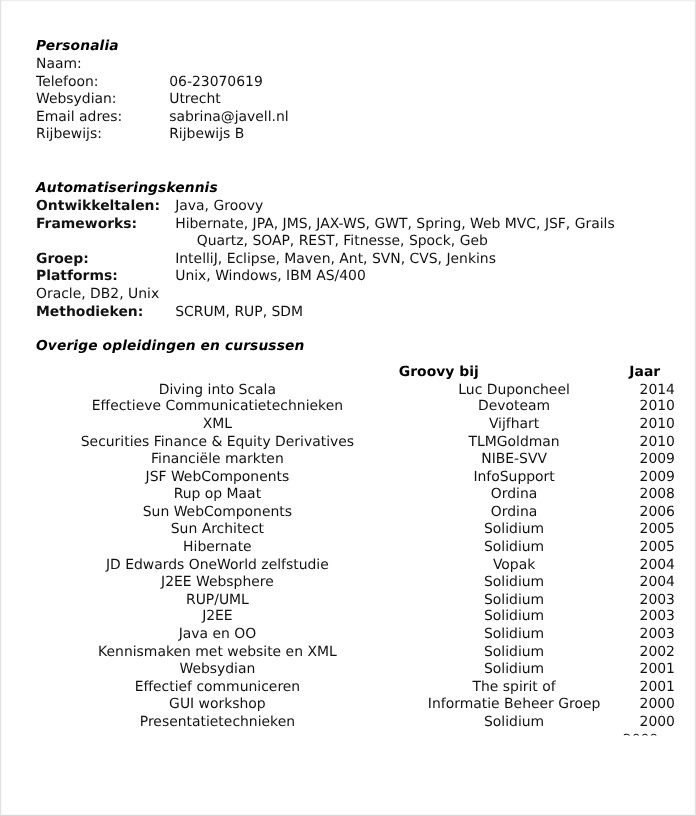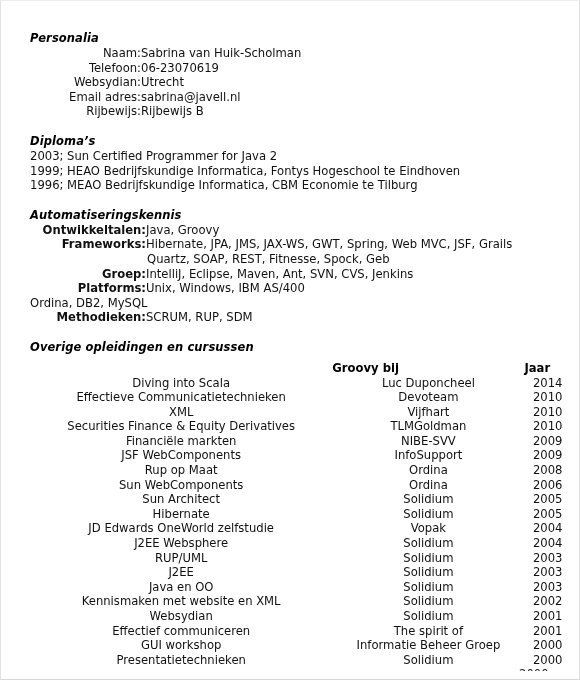--- a/index.html
+++ b/index.html
@@ -48,34 +48,33 @@
   
   .lv-row {
     display: flex;
     line-height: 14.6px;
     font-size: 11.6px;
   }
   .lv-label {
     width: 111px;
     flex: 0 0 111px;
     color: #111111;
-    text-align: right;
   }
   .lv-value {
     flex: 1 1 auto;
     color: #111111;
     white-space: nowrap;
   }
   .skills .lv-label {
     width: 116px;
     flex: 0 0 116px;
     font-weight: bold;
   }
   .lv-value.cont {
-    margin-left: 1px;
+    margin-left: 18px;
   }
 
   
   .plain-line {
     font-size: 11.6px;
     line-height: 14.6px;
     color: #111111;
     white-space: nowrap;
   }
 
@@ -129,21 +128,20 @@
 <body>
 
 <div class="page">
   <div class="content">
 
     <div class="section">
       <div class="section-heading">Personalia</div>
 
       <div class="lv-row">
         <div class="lv-label">Naam:</div>
-        <div class="lv-value">Sabrina van Huik-Scholman</div>
       </div>
       <div class="lv-row">
         <div class="lv-label">Telefoon:</div>
         <div class="lv-value">06-23070619</div>
       </div>
       <div class="lv-row">
         <div class="lv-label">Websydian:</div>
         <div class="lv-value">Utrecht</div>
       </div>
       <div class="lv-row">
@@ -151,26 +149,20 @@
         <div class="lv-value">sabrina@javell.nl</div>
       </div>
       <div class="lv-row">
         <div class="lv-label">Rijbewijs:</div>
         <div class="lv-value">Rijbewijs B</div>
       </div>
     </div>
 
     <div class="gap-section"></div>
 
-    <div class="section">
-      <div class="section-heading">Diploma’s</div>
-      <div class="plain-line">2003; Sun Certified Programmer for Java 2</div>
-      <div class="plain-line">1999; HEAO Bedrijfskundige Informatica, Fontys Hogeschool te Eindhoven</div>
-      <div class="plain-line">1996; MEAO Bedrijfskundige Informatica, CBM Economie te Tilburg</div>
-    </div>
 
     <div class="gap-section"></div>
 
     <div class="section skills">
       <div class="section-heading">Automatiseringskennis</div>
 
       <div class="lv-row">
         <div class="lv-label">Ontwikkeltalen:</div>
         <div class="lv-value">Java, Groovy</div>
       </div>
@@ -184,21 +176,21 @@
       </div>
       <div class="lv-row">
         <div class="lv-label">Groep:</div>
         <div class="lv-value">IntelliJ, Eclipse, Maven, Ant, SVN, CVS, Jenkins</div>
       </div>
       <div class="lv-row">
         <div class="lv-label">Platforms:</div>
         <div class="lv-value">Unix, Windows, IBM AS/400</div>
       </div>
       <div class="lv-row">
-        <div class="lv-value">Ordina, DB2, MySQL</div>
+        <div class="lv-value">Oracle, DB2, Unix</div>
       </div>
       <div class="lv-row">
         <div class="lv-label">Methodieken:</div>
         <div class="lv-value">SCRUM, RUP, SDM</div>
       </div>
     </div>
 
     <div class="gap-section"></div>
 
     <div class="section">

